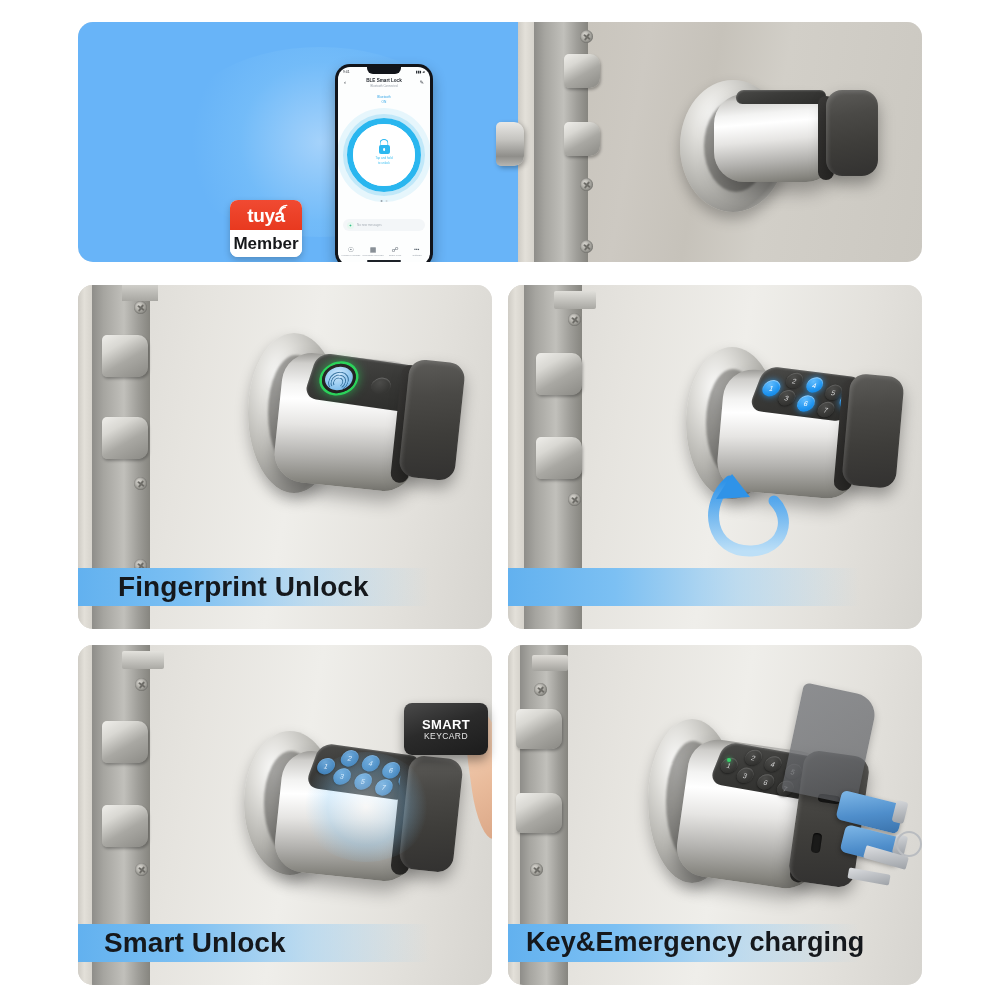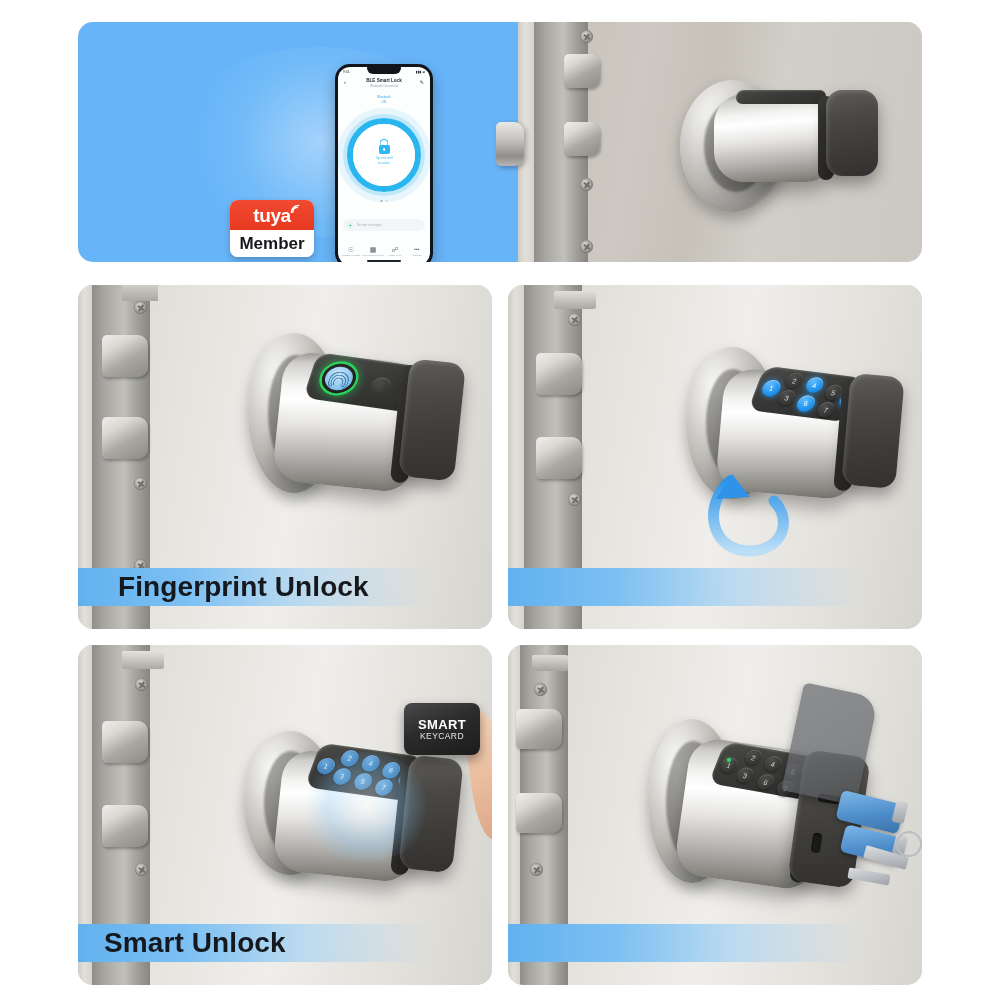--- a/index.html
+++ b/index.html
@@ -115,31 +115,31 @@
   .tabbar{position:absolute;left:0;bottom:8px;width:100%;display:flex;padding:0 2px;box-sizing:border-box;}
   .tab{flex:1;text-align:center;}
   .tab .ic{font-size:7px;color:#5a646e;line-height:9px;}
   .tab .lb{font-size:2.5px;color:#9aa2ab;display:block;margin-top:.5px;}
   .homebar{position:absolute;left:50%;bottom:3px;transform:translateX(-50%);
      width:34px;height:2px;border-radius:2px;background:#1d2128;}
   .glow{position:absolute;left:50%;top:50%;transform:translate(-50%,-50%);border-radius:50%;
      background:radial-gradient(circle,rgba(255,255,255,.40) 0%,rgba(140,205,250,.30) 45%,rgba(104,180,248,0) 72%);}
 
   
-  #tuya{position:absolute;left:152px;top:178px;width:84px;height:57px;border-radius:8px;
+  #tuya{position:absolute;left:152px;top:178px;width:72px;height:57px;border-radius:8px;
      background:#fff;box-shadow:0 3px 7px rgba(0,0,0,.22);overflow:hidden;}
   .tuya-top{height:30px;background:linear-gradient(180deg,#f04a32,#e8391f);
      display:flex;align-items:center;justify-content:center;position:relative;}
   .tuya-word{color:#fff;font-size:19px;font-weight:bold;letter-spacing:-.4px;line-height:1;}
   .tuya-wave{position:absolute;right:13px;top:4px;width:11px;height:11px;}
   .tuya-bot{height:27px;background:#fff;display:flex;align-items:center;justify-content:center;}
   .tuya-ver{color:#16181b;font-size:17px;font-weight:bold;line-height:1;}
 
   
-  #keycard{position:absolute;left:404px;top:703px;width:76px;height:52px;border-radius:8px;
+  #keycard{position:absolute;left:404px;top:703px;width:84px;height:52px;border-radius:8px;
      background:linear-gradient(160deg,#4a4a4a 0%,#2b2b2b 45%,#1c1c1c 100%);
      box-shadow:0 5px 11px rgba(0,0,0,.4);display:flex;flex-direction:column;
      align-items:center;justify-content:center;gap:1px;}
   .kc1{color:#fff;font-size:13px;font-weight:bold;letter-spacing:.4px;line-height:1;}
   .kc2{color:#e6e6e6;font-size:8.5px;letter-spacing:.4px;line-height:1;}
   .hand{position:absolute;border-radius:40% 48% 44% 40%;
      background:linear-gradient(160deg,#f6d6bd,#e9bb9b 55%,#d9a585);}
 
   
   .arrowwrap{position:absolute;left:705px;top:470px;width:110px;height:95px;}
@@ -419,15 +419,16 @@
       <div class="batt-cap" style="left:386px;top:156px;width:12px;height:22px;transform:rotate(14deg);"></div>
       <div class="batt" style="left:334px;top:186px;width:60px;height:28px;transform:rotate(14deg);"></div>
       <div class="batt-cap" style="left:386px;top:190px;width:12px;height:20px;transform:rotate(14deg);"></div>
 
       <div class="keyblade" style="left:356px;top:206px;width:44px;height:13px;transform:rotate(16deg);"></div>
       <div class="keyring" style="left:388px;top:186px;width:22px;height:22px;"></div>
       <div class="keyblade" style="left:340px;top:226px;width:42px;height:11px;transform:rotate(10deg);"></div>
     </div>
 
     <div class="cap-bar" style="top:279px;width:100%;"></div>
+    <div class="cap-txt" style="left:18px;top:282px;font-size:27px;">Key&amp;Emergency charging</div>
   </div>
 
 </div>
 
 </body></html>

